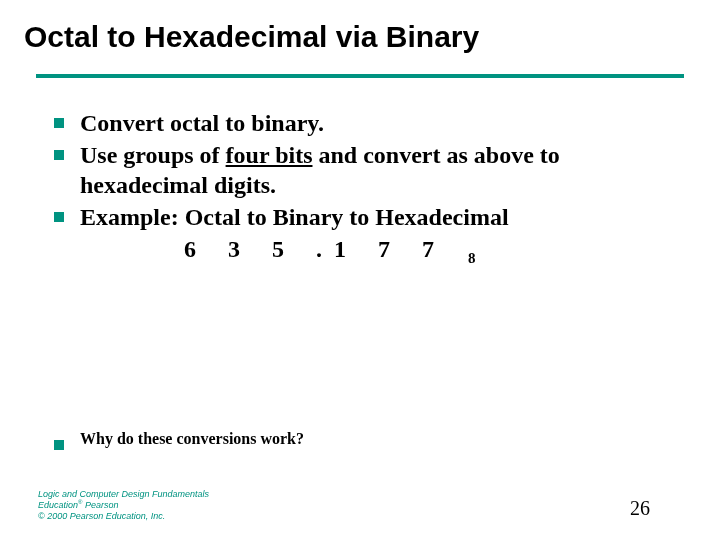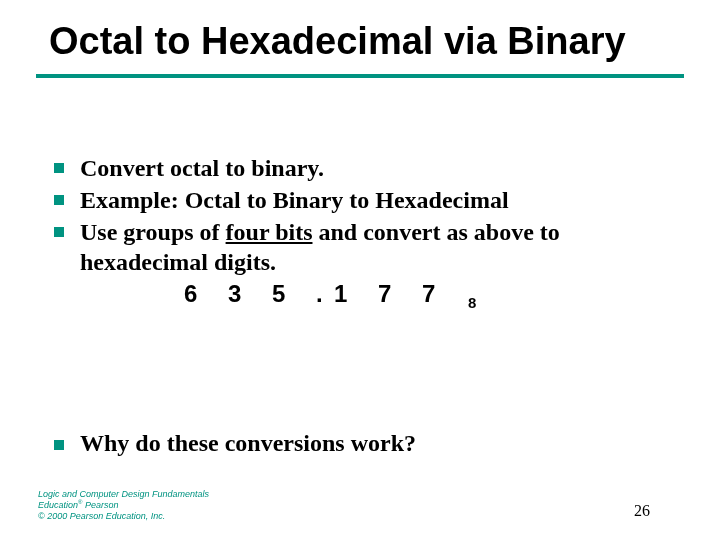--- a/index.html
+++ b/index.html
@@ -14,43 +14,42 @@
   }
   .slide {
     position: relative;
     width: 720px;
     height: 540px;
     box-sizing: border-box;
   }
   .title {
     position: absolute;
     top: 20px;
-    left: 49px;
-    font-size: 38px;
+    left: 24px;
+    font-size: 30px;
     font-weight: bold;
     color: #000;
   }
   .title-underline {
     position: absolute;
     top: 74px;
     left: 36px;
     width: 648px;
     height: 4px;
     background: #009381;
   }
   .content {
     position: absolute;
     top: 108px;
     left: 54px;
     right: 40px;
     font-family: "Times New Roman", Times, serif;
     font-size: 24px;
     font-weight: bold;
     line-height: 1.25;
-    margin-top: 45px;
   }
   .bullet-row {
     display: flex;
     align-items: flex-start;
     margin: 0 0 2px 0;
   }
   .bullet-sq {
     flex: 0 0 auto;
     width: 10px;
     height: 10px;
@@ -60,21 +59,21 @@
   }
   .bullet-text {
     flex: 1 1 auto;
   }
   .u {
     text-decoration: underline;
   }
   .digits {
     margin-top: 2px;
     margin-left: 130px;
-    font-family: Liberation Sans, sans-serif;
+    font-family: Liberation Serif, serif;
     font-size: 24px;
     font-weight: bold;
     letter-spacing: 0;
   }
   .digits .d {
     display: inline-block;
     width: 44px;
     text-align: left;
   }
   .digits .dot {
@@ -85,21 +84,21 @@
   .digits .sub {
     font-size: 15px;
     vertical-align: sub;
     margin-left: 2px;
   }
   .last-bullet {
     position: absolute;
     left: 54px;
     top: 430px;
     font-family: "Times New Roman", Times, serif;
-    font-size: 24px;
+    font-size: 16px;
     font-weight: bold;
   }
   .footer-credit {
     position: absolute;
     left: 38px;
     bottom: 18px;
     font-family: Arial, Helvetica, sans-serif;
     font-size: 9px;
     line-height: 1.2;
     color: #009381;
@@ -109,49 +108,49 @@
   .footer-credit .sup {
     font-size: 6px;
     vertical-align: super;
     font-style: normal;
   }
   .page-num {
     position: absolute;
     right: 70px;
     bottom: 20px;
     font-family: "Times New Roman", Times, serif;
-    font-size: 16px;
+    font-size: 20px;
     color: #000;
   }
 </style>
 </head>
 <body>
 
 <div class="slide">
 
   <div class="title">Octal to Hexadecimal via Binary</div>
   <div class="title-underline"></div>
 
   <div class="content">
 
     <div class="bullet-row">
       <div class="bullet-sq"></div>
       <div class="bullet-text">Convert octal to binary.</div>
     </div>
 
     <div class="bullet-row">
       <div class="bullet-sq"></div>
-      <div class="bullet-text">Example: Octal to Binary to Hexadecimal</div>
+      <div class="bullet-text">
+        <span>Use groups of </span><span class="u">four bits</span><span> and convert as above to hexadecimal digits.</span>
+      </div>
     </div>
 
     <div class="bullet-row">
       <div class="bullet-sq"></div>
-      <div class="bullet-text">
-        <span>Use groups of </span><span class="u">four bits</span><span> and convert as above to hexadecimal digits.</span>
-      </div>
+      <div class="bullet-text">Example: Octal to Binary to Hexadecimal</div>
     </div>
 
     <div class="digits">
       <span class="d">6</span><span class="d">3</span><span class="d">5</span><span class="dot">.</span><span class="d">1</span><span class="d">7</span><span class="d">7</span><span class="sub">8</span>
     </div>
 
   </div>
 
   <div class="last-bullet">
     <div class="bullet-row">

